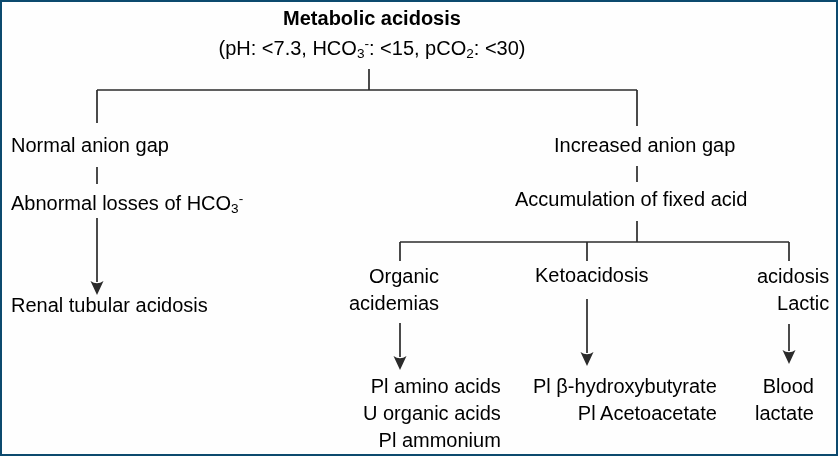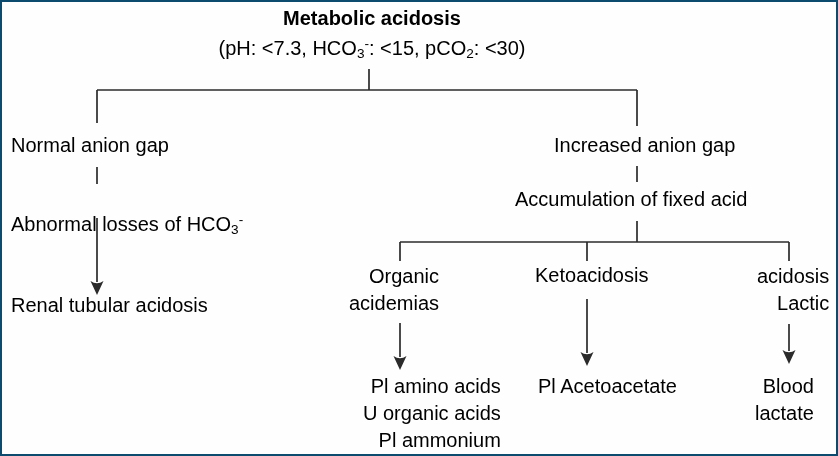--- a/index.html
+++ b/index.html
@@ -93,21 +93,21 @@
     <path class="arrowhead" d="M787 362 l-6.5 -14 q6.5 4.5 13 0 z"></path>
   </svg>
 
   <div class="node root-block">
     <span class="line root-title">Metabolic acidosis</span>
     <span class="line"><span>(pH: &lt;7.3, HCO</span><span class="sub">3</span><span class="sup">-</span><span>: &lt;15, pCO</span><span class="sub">2</span><span>: &lt;30)</span></span>
   </div>
 
   <div class="node" style="left:9px; top:130px;">Normal anion gap</div>
 
-  <div class="node" style="left:9px; top:184px;margin-top:21px;"><span>Abnormal losses of HCO</span><span class="sub">3</span><span class="sup">-</span></div>
+  <div class="node" style="left:9px; top:184px;"><span>Abnormal losses of HCO</span><span class="sub">3</span><span class="sup">-</span></div>
 
   <div class="node" style="left:9px; top:290px;">
     <span class="line">Renal tubular acidosis</span>
   </div>
 
   <div class="node" style="left:552px; top:130px;">Increased anion gap</div>
 
   <div class="node" style="left:513px; top:184px;">Accumulation of fixed acid</div>
 
   <div class="node lh27" style="left:347px; top:261px;">
@@ -115,20 +115,21 @@
     <span class="line">acidemias</span>
   </div>
   <div class="node lh27" style="left:361px; top:371px;">
     <span class="line">Pl amino acids</span>
     <span class="line">U organic acids</span>
     <span class="line">Pl ammonium</span>
   </div>
 
   <div class="node" style="left:533px; top:260px;text-align:right;">Ketoacidosis</div>
   <div class="node lh27" style="left:531px; top:371px;">
+    <span class="line">Pl β-hydroxybutyrate</span>
     <span class="line indent-5">Pl Acetoacetate</span>
   </div>
 
   <div class="node lh27" style="left:755px; top:261px;">
     <span class="line">acidosis</span>
     <span class="line">Lactic</span>
   </div>
   <div class="node lh27" style="left:753px; top:371px;">
     <span class="line">Blood</span>
     <span class="line">lactate</span>

